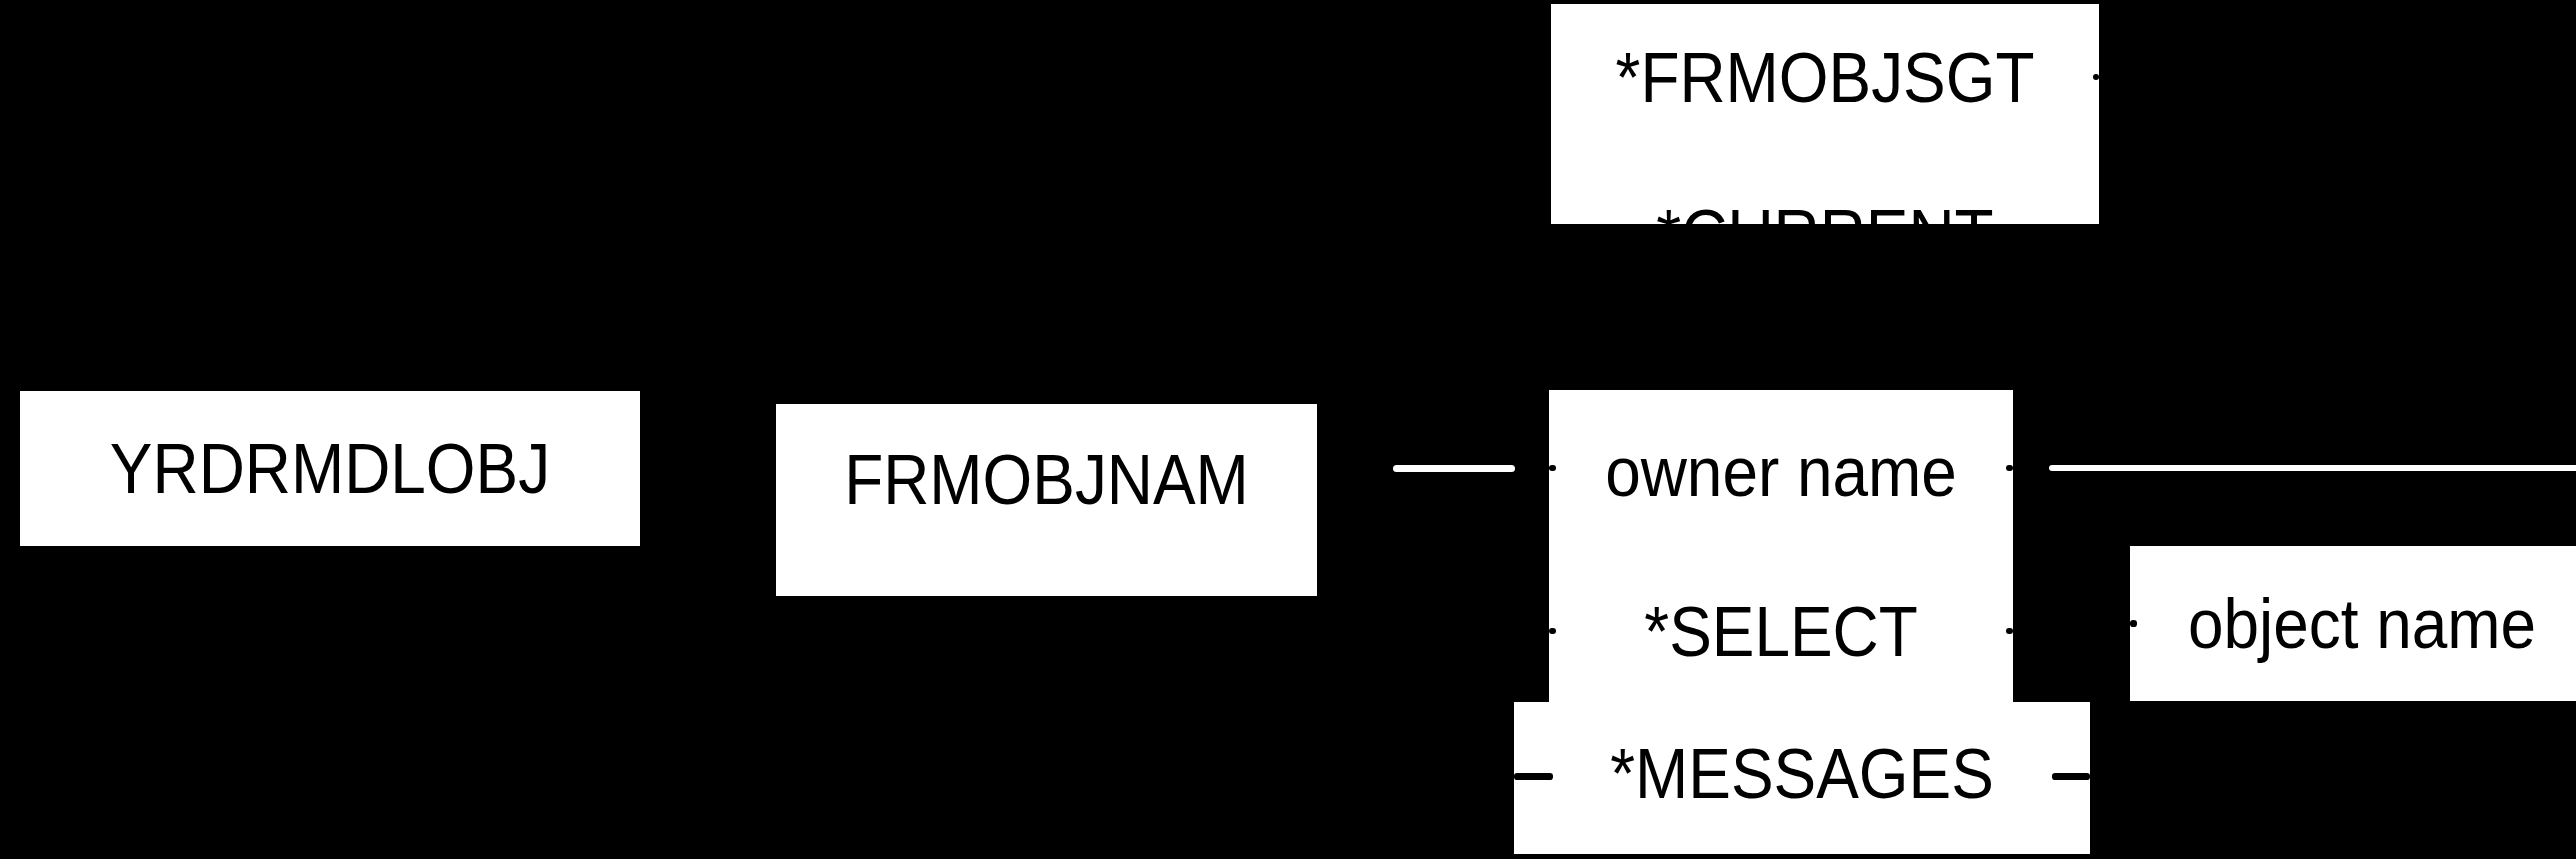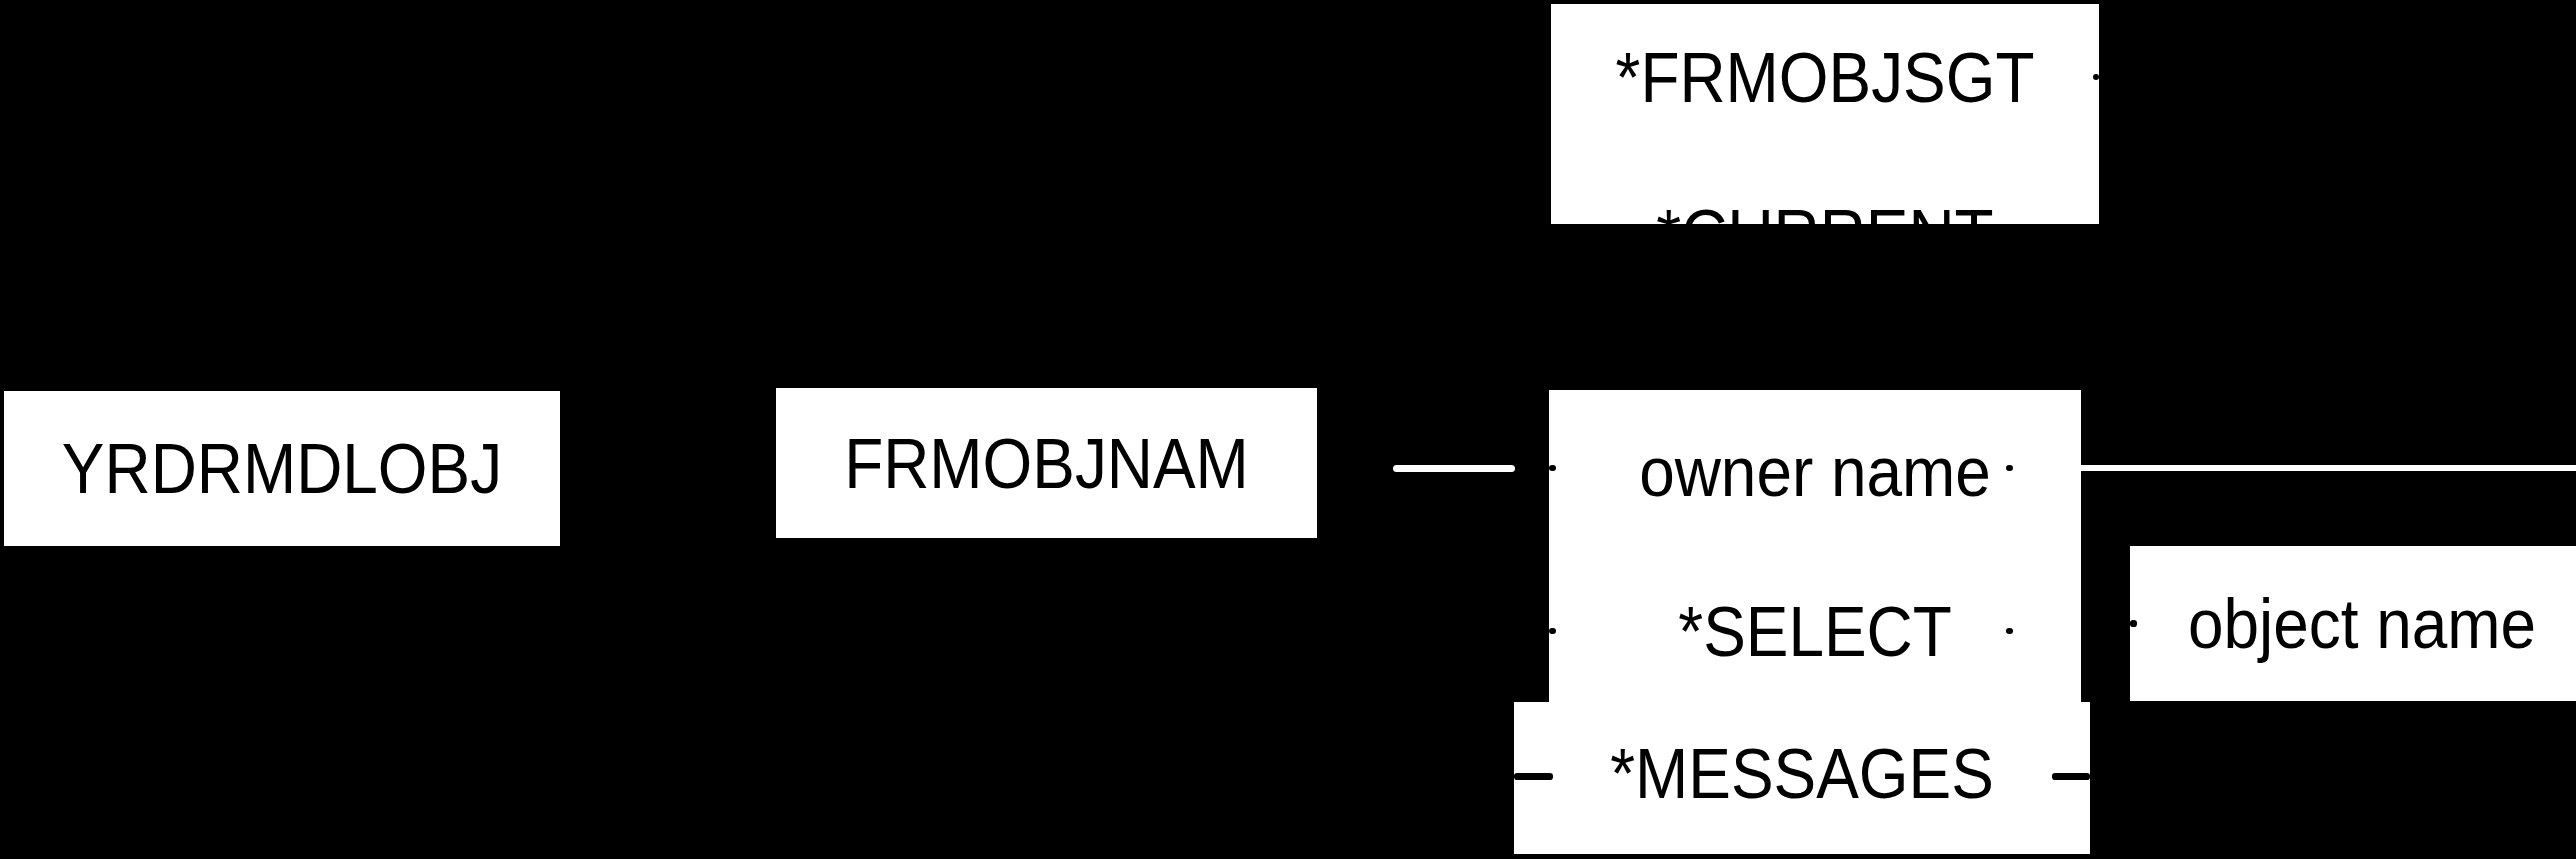--- a/index.html
+++ b/index.html
@@ -35,34 +35,34 @@
     position:absolute;
     background:#000000;
     border-radius:3.1px;
   }
 </style>
 </head>
 <body>
 
 <div class="stage">
 
-  <div class="box" style="left:4px;top:391px;width:556px;height:155px;">
+  <div class="box" style="left:20px;top:391px;width:620px;height:155px;">
     <span class="lbl" style="top:42px;">YRDRMDLOBJ</span>
   </div>
 
-  <div class="box" style="left:776px;top:388px;width:541px;height:150px;">
+  <div class="box" style="left:776px;top:404px;width:541px;height:192px;">
     <span class="lbl" style="top:40px;">FRMOBJNAM</span>
   </div>
 
   <div class="box" style="left:1551px;top:4.1px;width:548px;height:220px;">
     <span class="lbl" style="top:38px;">*FRMOBJSGT</span>
     <span class="lbl" style="top:195px;">*CURRENT</span>
   </div>
 
-  <div class="box" style="left:1549px;top:390px;width:532px;height:312px;text-decoration:underline;">
+  <div class="box" style="left:1549px;top:390px;width:464px;height:312px;text-decoration:underline;">
     <span class="lbl" style="top:46px;">owner name</span>
     <span class="lbl" style="top:206px;">*SELECT</span>
   </div>
 
   <div class="box" style="left:1514px;top:702px;width:536px;height:152px;padding-left:40px;">
     <span class="lbl" style="top:36px;">*MESSAGES</span>
 
     <div class="notch" style="left:0;top:71px;width:39px;height:7.2px;"></div>
     <div class="notch" style="right:0;top:71px;width:38px;height:7.2px;"></div>
   </div>

